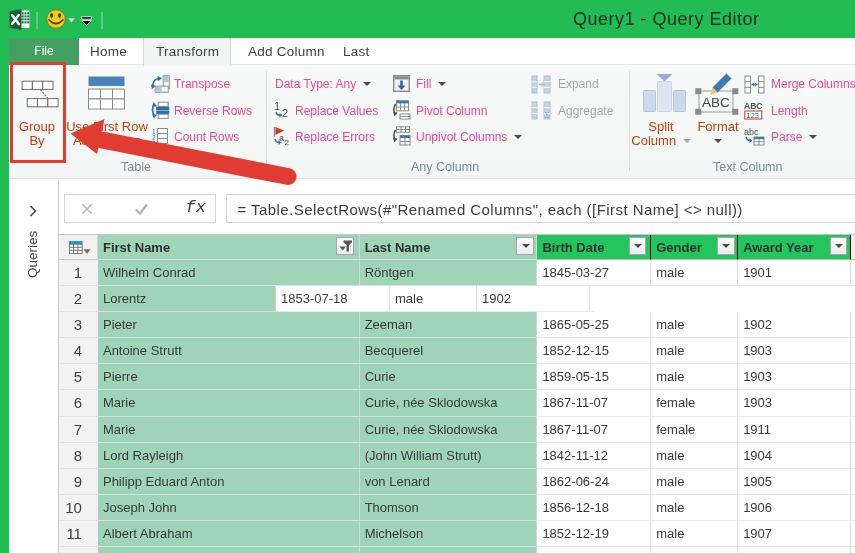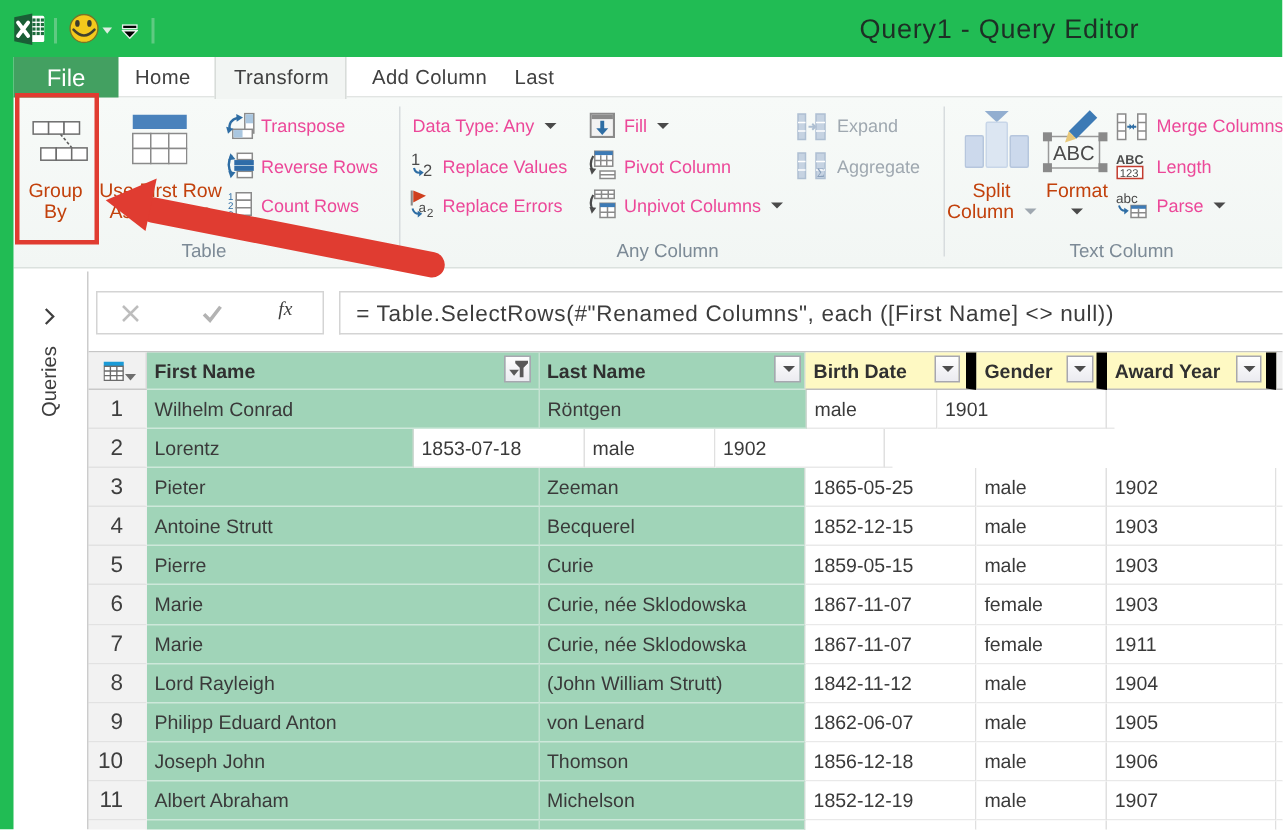--- a/index.html
+++ b/index.html
@@ -11,21 +11,21 @@
   
   #titlebar { left:0; top:0; width:855px; height:38px; background:#21bc54; }
   #leftedge { left:0; top:38px; width:9px; height:515px; background:#21bc54; z-index:30; }
   #titletext { left:573px; top:9px; font-size:18px; letter-spacing:0.5px; color:#1d2f25; }
 
   
   #tabstrip { left:0; top:38px; width:855px; height:27px; background:#ffffff;
     border-bottom:1px solid #e2e5e3; z-index:5; }
   #filetab { left:9px; top:38px; width:70px; height:27px; background:#43a061; z-index:6;}
   #filetab span { position:absolute; left:0; top:6px; width:70px; text-align:center;
-     color:#fff; font-size:16px; }
+     color:#fff; font-size:12px; }
   .tablabel { top:44px; font-size:13.5px; letter-spacing:0.25px; color:#404040; z-index:6; }
   #seltab { left:143px; top:38px; width:88px; height:28px; background:#f2f5f3;
     border-left:1px solid #d8dcd9; border-right:1px solid #d8dcd9; z-index:5; }
 
   
   #ribbon { left:9px; top:65px; width:846px; height:114px;
     background:linear-gradient(#f7faf8,#f2f6f4);
     border-bottom:1px solid #dbe1de; z-index:1; }
   .gsep { position:absolute; top:6px; width:1px; height:100px; background:#d7dcde; }
   .glabel { position:absolute; top:95px; font-size:12.5px; color:#7c8a96; }
@@ -70,21 +70,21 @@
   .c3 { width:114px; background:#fff; border-right:1px solid #e0e0e0;
         border-bottom:1px solid #e9e9e9; }
   .c4 { width:87px;  background:#fff; border-right:1px solid #e0e0e0;
         border-bottom:1px solid #e9e9e9; }
   .c5 { width:112.5px; background:#fff; border-right:1px solid #e0e0e0;
         border-bottom:1px solid #e9e9e9; }
   .c6 { width:4px; background:#fff; border-bottom:1px solid #e9e9e9; }
   .hrow .cell { font-weight:bold; color:#303030; line-height:25.6px; }
   .hrow .c0 { background:#f1f1f1; border-right:1px solid #d9d9d9; border-bottom:1px solid #c9c9c9;}
   .hrow .c1, .hrow .c2 { border-bottom:1px solid #cde8da; }
-  .hrow .c3, .hrow .c4, .hrow .c5 { background:#fef9c3; border-right:7px solid #000000;
+  .hrow .c3, .hrow .c4, .hrow .c5 { background:#22c55e; border-right:1px solid #000000;
         border-bottom:1px solid #bdbdbd; }
   .hrow .c6 { background:#f0f0f0; border-bottom:1px solid #bdbdbd; }
   .fbtn { position:absolute; top:2.5px; width:17.5px; height:17.5px;
      background:linear-gradient(#fefefe,#ebebf0); border:1px solid #a7a7b0; }
   .fbtn .tri { position:absolute; left:4.2px; top:6px; width:0; height:0;
      border-left:4.2px solid transparent; border-right:4.2px solid transparent;
      border-top:4.8px solid #4d4d4d; }
 </style>
 </head>
 <body>
@@ -371,21 +371,21 @@
   <svg class="abs" style="left:29px; top:205px; z-index:3;" width="8" height="12" viewBox="0 0 8 12">
     <path d="M1.5,1 L6.5,6 L1.5,11" fill="none" stroke="#3f3f3f" stroke-width="1.5"></path>
   </svg>
   <div class="abs" id="btnbox">
     <svg style="position:absolute; left:15px; top:7.5px;" width="14" height="14" viewBox="0 0 14 14">
       <path d="M2,2 L12,12 M12,2 L2,12" stroke="#bdbdbd" stroke-width="1.7"></path>
     </svg>
     <svg style="position:absolute; left:69px; top:7.5px;" width="15" height="14" viewBox="0 0 15 14">
       <path d="M2,7.5 L6,11.5 L13,2.5" fill="none" stroke="#b3b3b3" stroke-width="2.4"></path>
     </svg>
-    <div style="position:absolute; left:121px; top:3px; font-family:Liberation Serif, serif; font-style:italic; font-size:13px; color:#3d3d3d;"><i>f</i>x</div>
+    <div style="position:absolute; left:121px; top:3px; font-family:Liberation Mono, monospace; font-style:italic; font-size:17px; color:#3d3d3d;"><i>f</i>x</div>
   </div>
   <div class="abs" id="fxbox">
       <span>= Table.SelectRows(#"Renamed Columns", each ([First Name] &lt;&gt; null))</span>
     </div>
   <div class="abs" id="qwrap">
       <div>Queries</div>
     </div>
 
   <div class="abs" id="tbl">
     <div class="trow hrow">
@@ -421,20 +421,21 @@
           </div></div>
       <div class="cell c5">Award Year<div class="fbtn" style="right:2.5px;">
             <span class="tri"></span>
           </div></div>
       <div class="cell c6"></div>
     </div>
     <div class="trow">
         <div class="cell c0">1</div>
         <div class="cell c1">Wilhelm Conrad</div>
         <div class="cell c2">Röntgen</div>
+        <div class="cell c3">1845-03-27</div>
         <div class="cell c4">male</div>
         <div class="cell c5">1901</div>
         <div class="cell c6"></div>
       </div>
     <div class="trow">
         <div class="cell c0">2</div>
         <div class="cell c2">Lorentz</div>
         <div class="cell c3">1853-07-18</div>
         <div class="cell c4">male</div>
         <div class="cell c5">1902</div>
@@ -491,21 +492,21 @@
         <div class="cell c2">(John William Strutt)</div>
         <div class="cell c3">1842-11-12</div>
         <div class="cell c4">male</div>
         <div class="cell c5">1904</div>
         <div class="cell c6"></div>
       </div>
     <div class="trow">
         <div class="cell c0">9</div>
         <div class="cell c1">Philipp Eduard Anton</div>
         <div class="cell c2">von Lenard</div>
-        <div class="cell c3">1862-06-07</div>
+        <div class="cell c3">1862-06-24</div>
         <div class="cell c4">male</div>
         <div class="cell c5">1905</div>
         <div class="cell c6"></div>
       </div>
     <div class="trow">
         <div class="cell c0">10</div>
         <div class="cell c1">Joseph John</div>
         <div class="cell c2">Thomson</div>
         <div class="cell c3">1856-12-18</div>
         <div class="cell c4">male</div>

